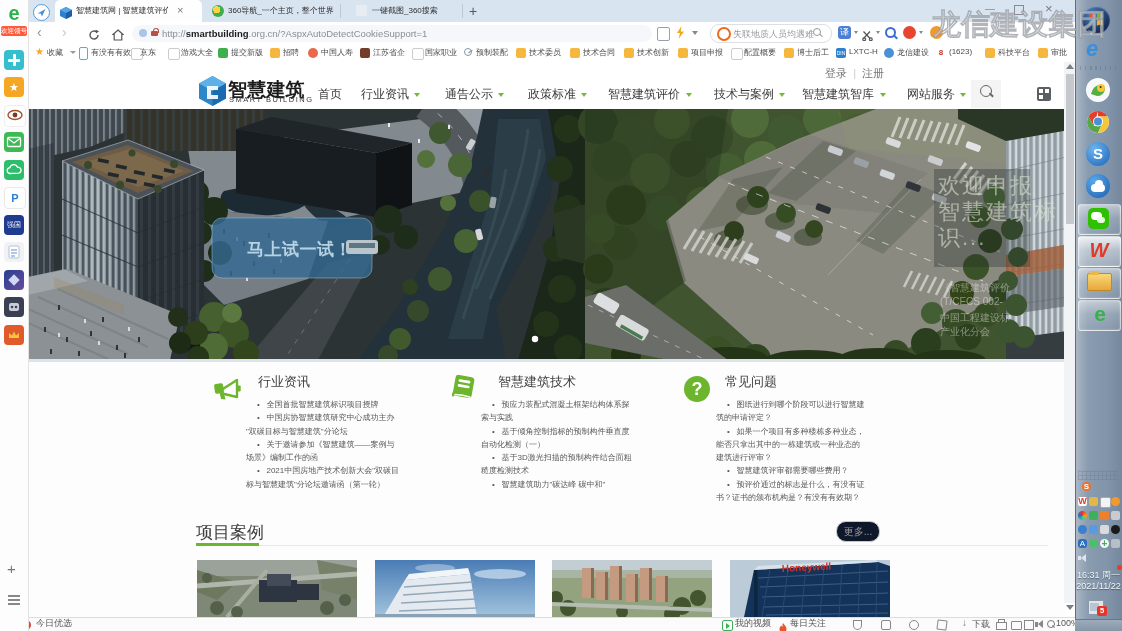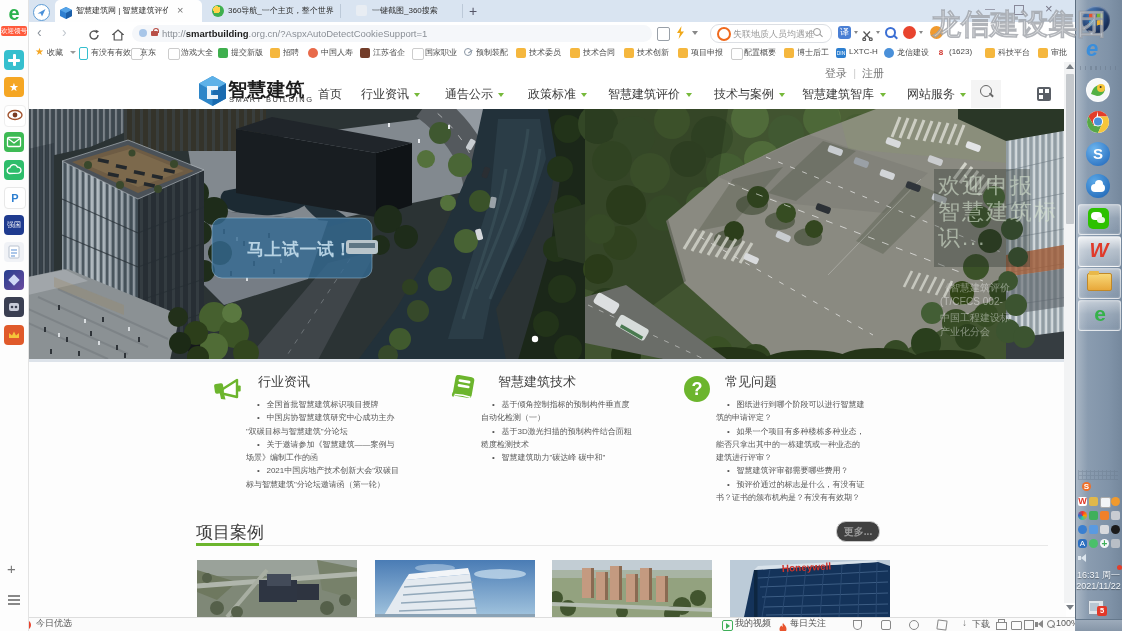--- a/index.html
+++ b/index.html
@@ -634,38 +634,39 @@
 <path d="M5.5,22.5 Q4,22.5 4.5,20.5 L5,19" fill="none" stroke="#6cb52d" stroke-width="2"></path>
 <rect x="4" y="1" width="19" height="21" rx="3" fill="#6cb52d"></rect>
 <path d="M6,21 Q14,19.5 22,21" fill="none" stroke="#ffffff" stroke-width="1.6"></path>
 <rect x="7.5" y="5" width="12" height="2.6" rx="1.2" fill="#fff"></rect>
 <rect x="7.5" y="10" width="12" height="2.6" rx="1.2" fill="#fff"></rect>
 </g>
 </svg>
 </div>
 <div class="ab coltitle" style="left:490px;top:373px;margin-left:8px;">智慧建筑技术</div>
 <div class="ab collist" style="left:481px;top:398px;width:156px;">
+<p>•&nbsp;&nbsp;&nbsp;预应力装配式混凝土框架结构体系探索与实践</p>
 <p>•&nbsp;&nbsp;&nbsp;基于倾角控制指标的预制构件垂直度自动化检测（一）</p>
 <p>•&nbsp;&nbsp;&nbsp;基于3D激光扫描的预制构件结合面粗糙度检测技术</p>
 <p>•&nbsp;&nbsp;&nbsp;智慧建筑助力"碳达峰 碳中和"</p>
 </div>
 
 <div class="ab" style="left:684px;top:376px;width:26px;height:26px;border-radius:50%;background:#6cb52d;color:#fff;font-size:18px;font-weight:bold;text-align:center;line-height:26px;">?</div>
 <div class="ab coltitle" style="left:725px;top:373px;">常见问题</div>
 <div class="ab collist" style="left:716px;top:398px;width:149px;">
 <p>•&nbsp;&nbsp;&nbsp;图纸进行到哪个阶段可以进行智慧建筑的申请评定？</p>
 <p>•&nbsp;&nbsp;&nbsp;如果一个项目有多种楼栋多种业态，能否只拿出其中的一栋建筑或一种业态的建筑进行评审？</p>
 <p>•&nbsp;&nbsp;&nbsp;智慧建筑评审都需要哪些费用？</p>
 <p>•&nbsp;&nbsp;&nbsp;预评价通过的标志是什么，有没有证书？证书的颁布机构是？有没有有效期？</p>
 </div>
 
 <div class="ab" style="left:196px;top:521px;font-size:17px;color:#3d3d3d;">项目案例</div>
 <div class="ab" style="left:196px;top:545px;width:852px;height:1px;background:#e8e8e8;"></div>
 <div class="ab" style="left:196px;top:543px;width:63px;height:3px;background:#6cb52d;"></div>
-<div class="ab" style="left:836px;top:521px;width:42px;height:19px;border:1px solid #c9c9c9;border-radius:10px;background:#404040;font-size:10px;color:#999;text-align:center;line-height:19px;font-weight:bold;">更多...</div>
+<div class="ab" style="left:836px;top:521px;width:42px;height:19px;border:1px solid #c9c9c9;border-radius:10px;background:#0f172a;font-size:10px;color:#999;text-align:center;line-height:19px;">更多...</div>
 
 <div class="ab" style="left:197px;top:560px;width:160px;height:57px;overflow:hidden;">
 <svg width="160" height="57" viewBox="0 0 160 57">
 <rect width="160" height="57" fill="#7f8877"></rect>
 <rect width="160" height="16" fill="#9aa29a"></rect>
 <polygon points="0,10 40,22 20,40 0,32" fill="#6e785f"></polygon>
 <polygon points="120,0 160,8 160,40 125,30" fill="#77816a"></polygon>
 <path d="M0,26 L160,14" stroke="#b0b6ac" stroke-width="5"></path>
 <path d="M30,57 L70,10" stroke="#a8aea2" stroke-width="4"></path>
 <rect x="62" y="20" width="38" height="22" fill="#2e3542"></rect>

